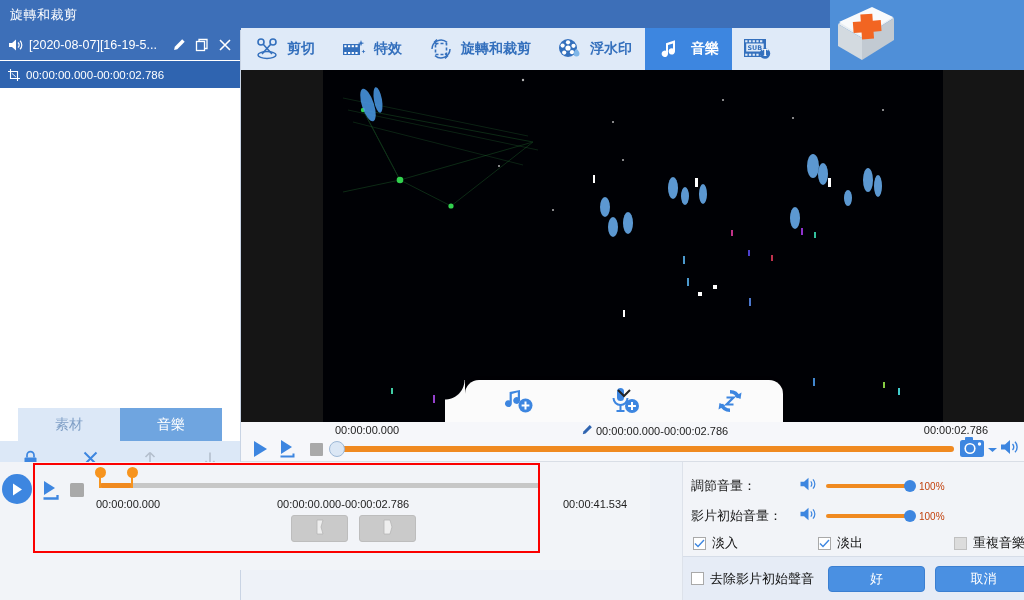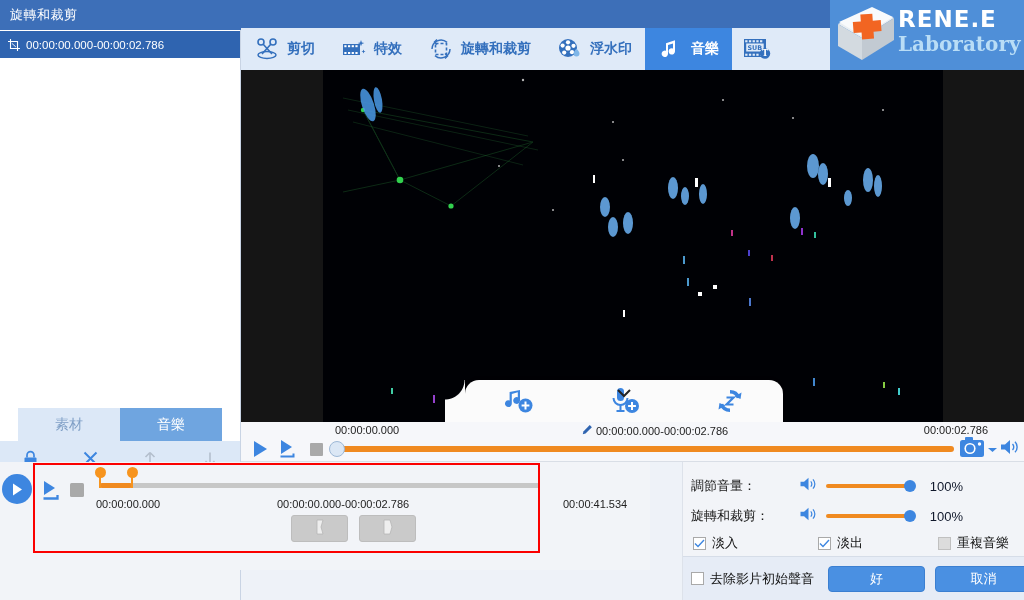--- a/index.html
+++ b/index.html
@@ -276,21 +276,21 @@
     margin-left: 32px;
   }
   .srow {
     position: absolute; left: 8px;
     display: flex; align-items: center; gap: 8px;
     height: 24px;
   }
   .srow .slabel { width: 100px; font-size: 13px; color: #1a1a1a; }
   .sl-track { width: 85px; height: 4px; background: #f08a20; border-radius: 2px; position: relative; }
   .sl-knob { position: absolute; right: -5px; top: -4px; width: 12px; height: 12px; border-radius: 50%; background: #3d86e0; cursor: pointer; }
-  .sl-val { font-size: 13px; color: #0f172a; width: 44px; text-align: right; }
+  .sl-val { font-size: 10px; color: #c2410c; width: 44px; }
 
   .checkrow {
     position: absolute; left: 10px; top: 70px;
     width: 360px; height: 22px;
     display: flex; align-items: center;
   }
   .cbx { display: flex; align-items: center; gap: 6px; font-size: 13px; color: #111; cursor: pointer; }
   .box {
     width: 13px; height: 13px; border: 1px solid #a9a9a9; background: #ffffff;
     display: flex; align-items: center; justify-content: center;
@@ -319,20 +319,46 @@
 <body>
 
 <div id="app">
 
   <div class="titlebar">
     <span class="app-title">旋轉和裁剪</span>
   </div>
 
   <div class="sidebar">
 
+    <div class="clip-header">
+      <span class="spk">
+        <svg width="16" height="14" viewBox="0 0 16 14">
+            <path d="M1 5h3l4-3.5v11L4 9H1z" fill="#fff"></path>
+            <path d="M10 4.5a3.3 3.3 0 010 5" stroke="#fff" stroke-width="1.2" fill="none"></path>
+            <path d="M12 2.8a5.8 5.8 0 010 8.4" stroke="#fff" stroke-width="1.2" fill="none"></path>
+          </svg>
+      </span>
+      <span class="clip-name">[2020-08-07][16-19-5...</span>
+      <span class="hicon">
+        <svg width="14" height="14" viewBox="0 0 14 14">
+            <path d="M10.2 1.3l2.5 2.5-7.4 7.4-3.2.7.7-3.2z" fill="#fff"></path>
+          </svg>
+      </span>
+      <span class="hicon">
+        <svg width="14" height="14" viewBox="0 0 14 14">
+            <rect x="1.5" y="3.5" width="8" height="9" stroke="#fff" stroke-width="1.3" fill="none"></rect>
+            <path d="M4 3.5V1.5h8v9h-2" stroke="#fff" stroke-width="1.3" fill="none"></path>
+          </svg>
+      </span>
+      <span class="hicon">
+        <svg width="14" height="14" viewBox="0 0 14 14">
+            <path d="M2 2l10 10M12 2L2 12" stroke="#fff" stroke-width="1.6"></path>
+          </svg>
+      </span>
+    </div>
 
     <div class="clip-sub">
       <span class="crop-ico">
         <svg width="14" height="14" viewBox="0 0 14 14">
             <path d="M3.5 1v9.5H13M1 3.5h9.5V13" stroke="#fff" stroke-width="1.1" fill="none"></path>
             <path d="M4.8 5.3l4 3.6" stroke="#fff" stroke-width="0.9"></path>
           </svg>
       </span>
       <span class="range">00:00:00.000-00:00:02.786</span>
     </div>
@@ -473,24 +499,20 @@
 
     <div class="brandbox">
       <div class="brand-key">
         <svg width="72" height="66" viewBox="0 0 72 66">
           <path d="M12 22 L46 6 L68 16 L36 36 Z" fill="#e9eef2"></path>
           <path d="M12 22 L36 36 L36 58 L12 44 Z" fill="#d3dae0"></path>
           <path d="M36 36 L68 16 L68 38 L36 58 Z" fill="#c2cad2"></path>
           <path d="M13 20 L46 5 L67 15 L36 34 Z" fill="#f8fafc"></path>
           <path d="M33 10 h12 v7 h8 v11 h-8 v7 h-12 v-7 h-8 V17 h8 z" fill="#f26522" transform="translate(2,2) rotate(-4 40 20)"></path>
         </svg>
-      </div>
-      <div class="brand-text">
-        <div class="b1">RENE.E</div>
-        <div class="b2">Laboratory</div>
       </div>
     </div>
   </div>
 
   <div class="preview">
     <div class="pillar l"></div>
     <div class="pillar r"></div>
     <div class="video-frame">
       <svg width="620" height="352" viewBox="0 0 620 352">
         <rect width="620" height="352" fill="#000105"></rect>
@@ -728,21 +750,21 @@
             <path d="M15 3.8a7.4 7.4 0 010 10.4" stroke="#3d86e0" stroke-width="1.4" fill="none"></path>
           </svg>
       </span>
       <span class="sl-track">
         <span class="sl-knob"></span>
       </span>
       <span class="sl-val">100%</span>
     </div>
 
     <div class="srow" style="top:42px;">
-      <span class="slabel">旋轉和裁剪：</span>
+      <span class="slabel">影片初始音量：</span>
       <span>
         <svg width="19" height="16" viewBox="0 0 20 18">
             <path d="M1 6.5h4l5-4.5v14l-5-4.5H1z" fill="#3d86e0"></path>
             <path d="M12.5 6a4.2 4.2 0 010 6" stroke="#3d86e0" stroke-width="1.4" fill="none"></path>
             <path d="M15 3.8a7.4 7.4 0 010 10.4" stroke="#3d86e0" stroke-width="1.4" fill="none"></path>
           </svg>
       </span>
       <span class="sl-track">
         <span class="sl-knob"></span>
       </span>
@@ -751,21 +773,21 @@
 
     <div class="checkrow">
       <span class="cbx" style="width:125px;">
         <span class="box">
           <svg width="11" height="9" viewBox="0 0 11 9">
               <path d="M1 4.5l3 3 6-6.5" stroke="#3d86e0" stroke-width="1.4" fill="none"></path>
             </svg>
         </span>
         <span>淡入</span>
       </span>
-      <span class="cbx" style="width:120px;">
+      <span class="cbx" style="width:136px;">
         <span class="box">
           <svg width="11" height="9" viewBox="0 0 11 9">
               <path d="M1 4.5l3 3 6-6.5" stroke="#3d86e0" stroke-width="1.4" fill="none"></path>
             </svg>
         </span>
         <span>淡出</span>
       </span>
       <span class="cbx">
         <span class="box dis"></span>
         <span>重複音樂</span>

